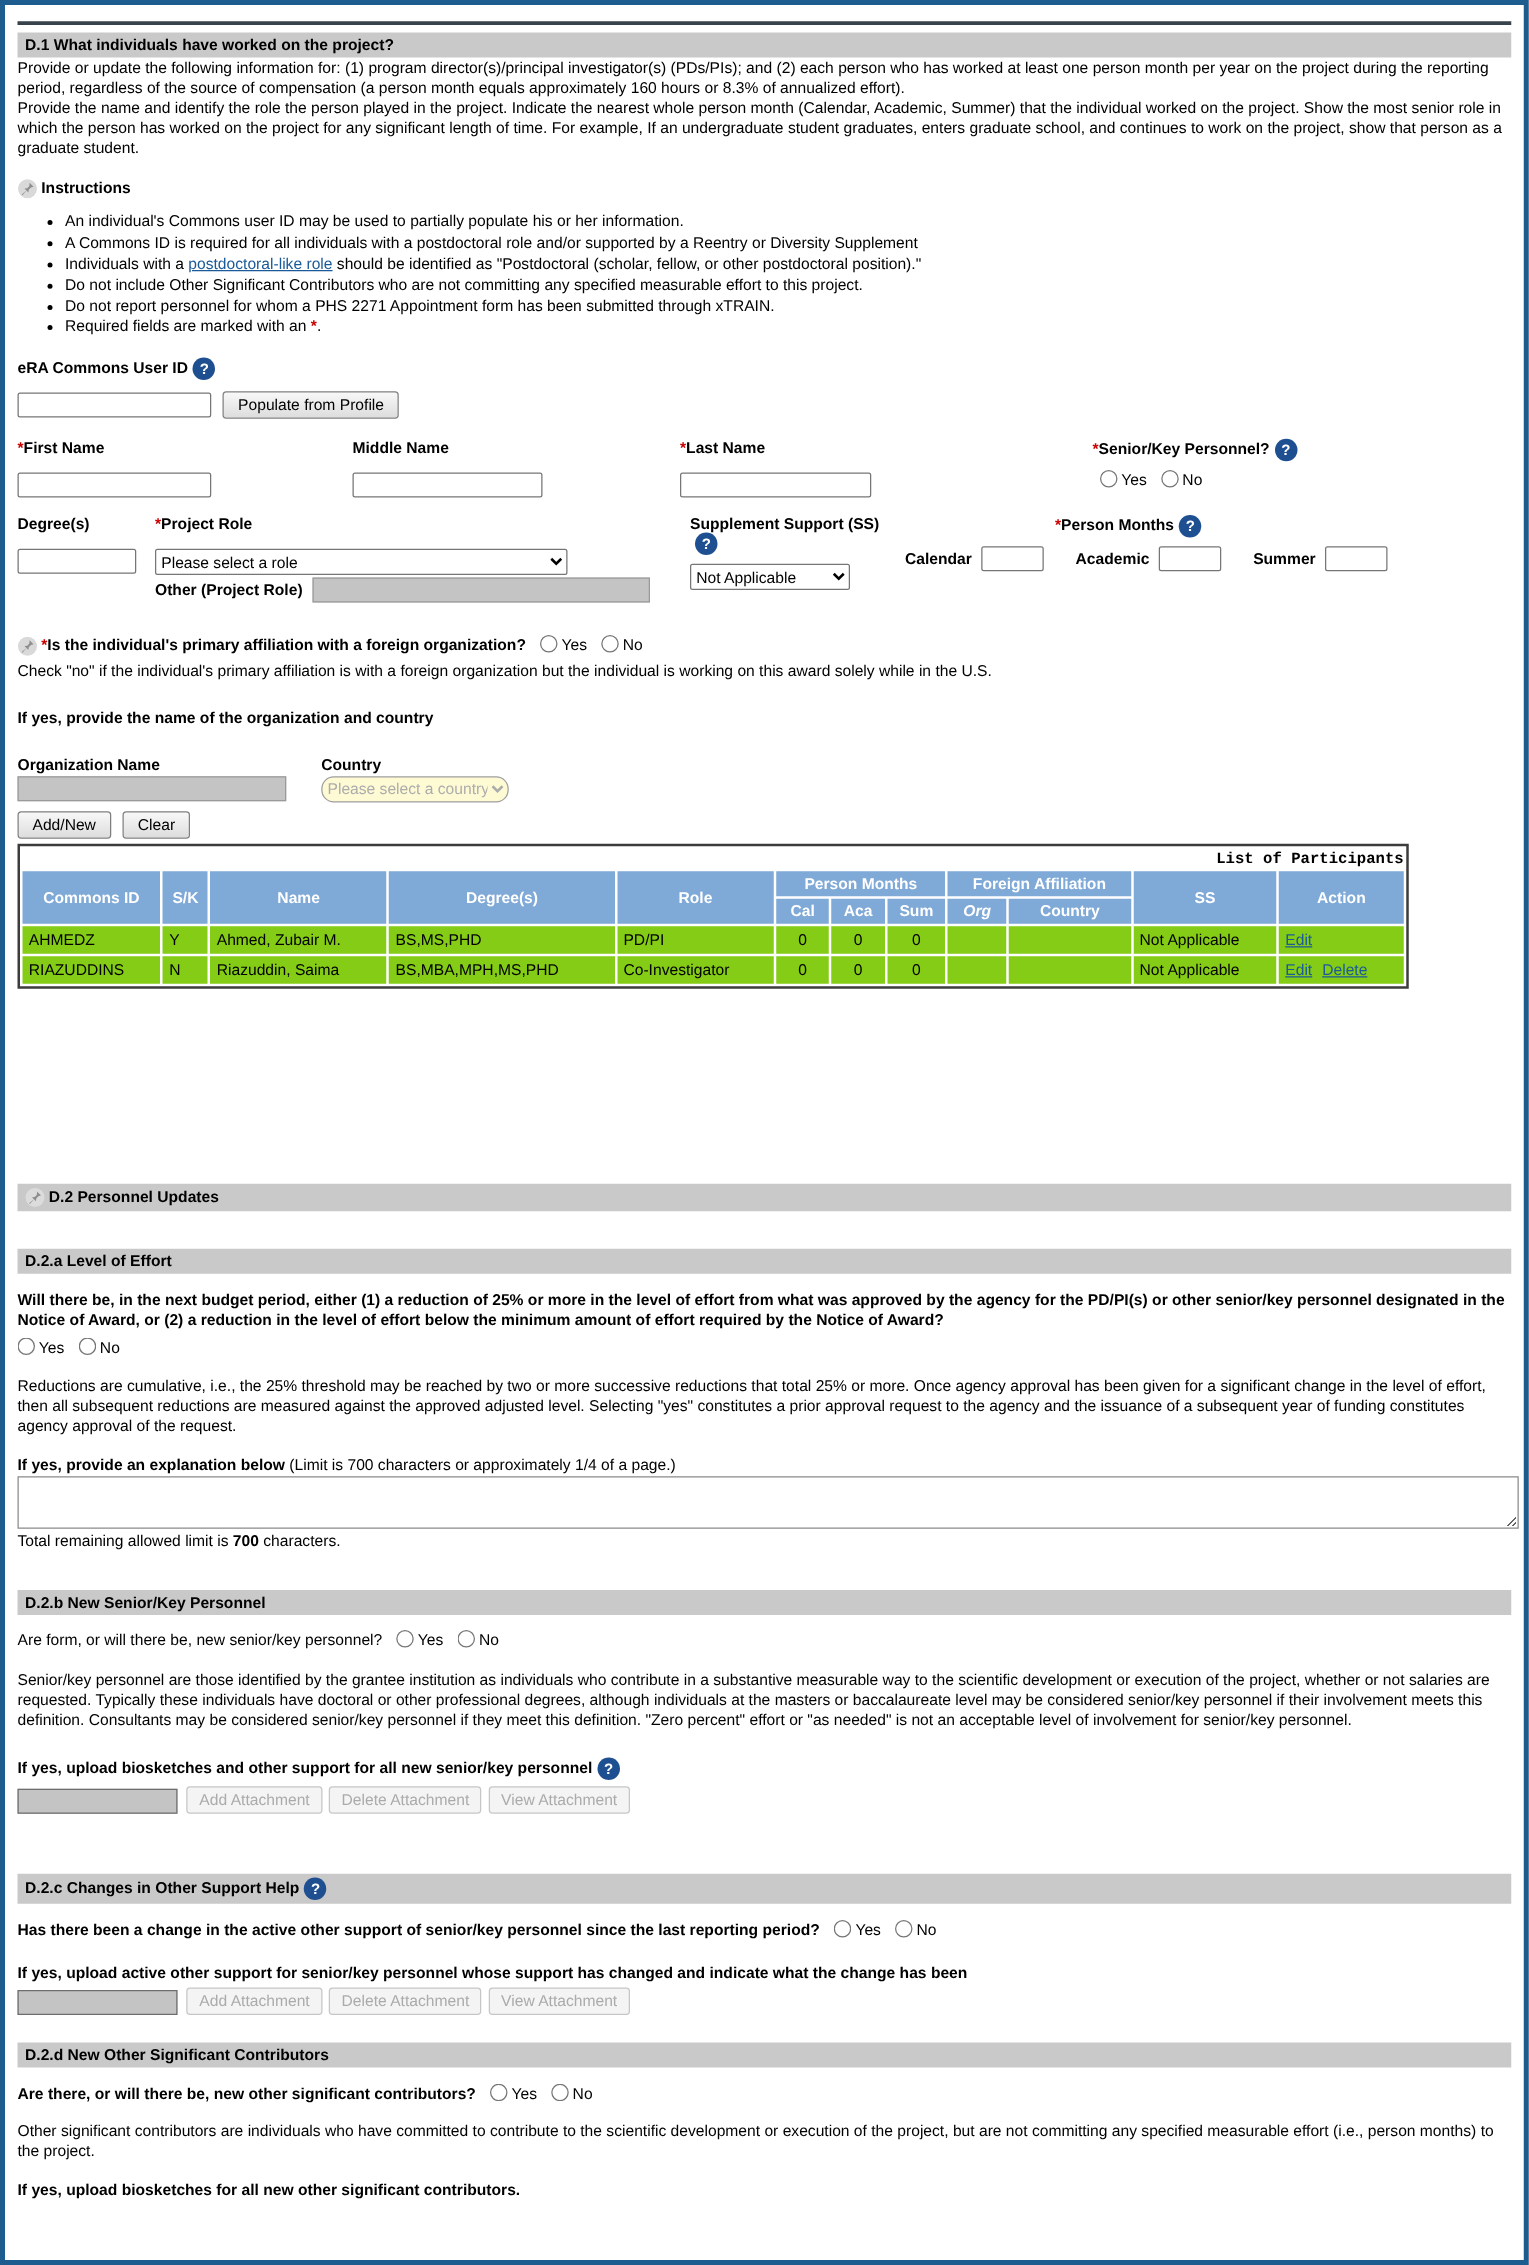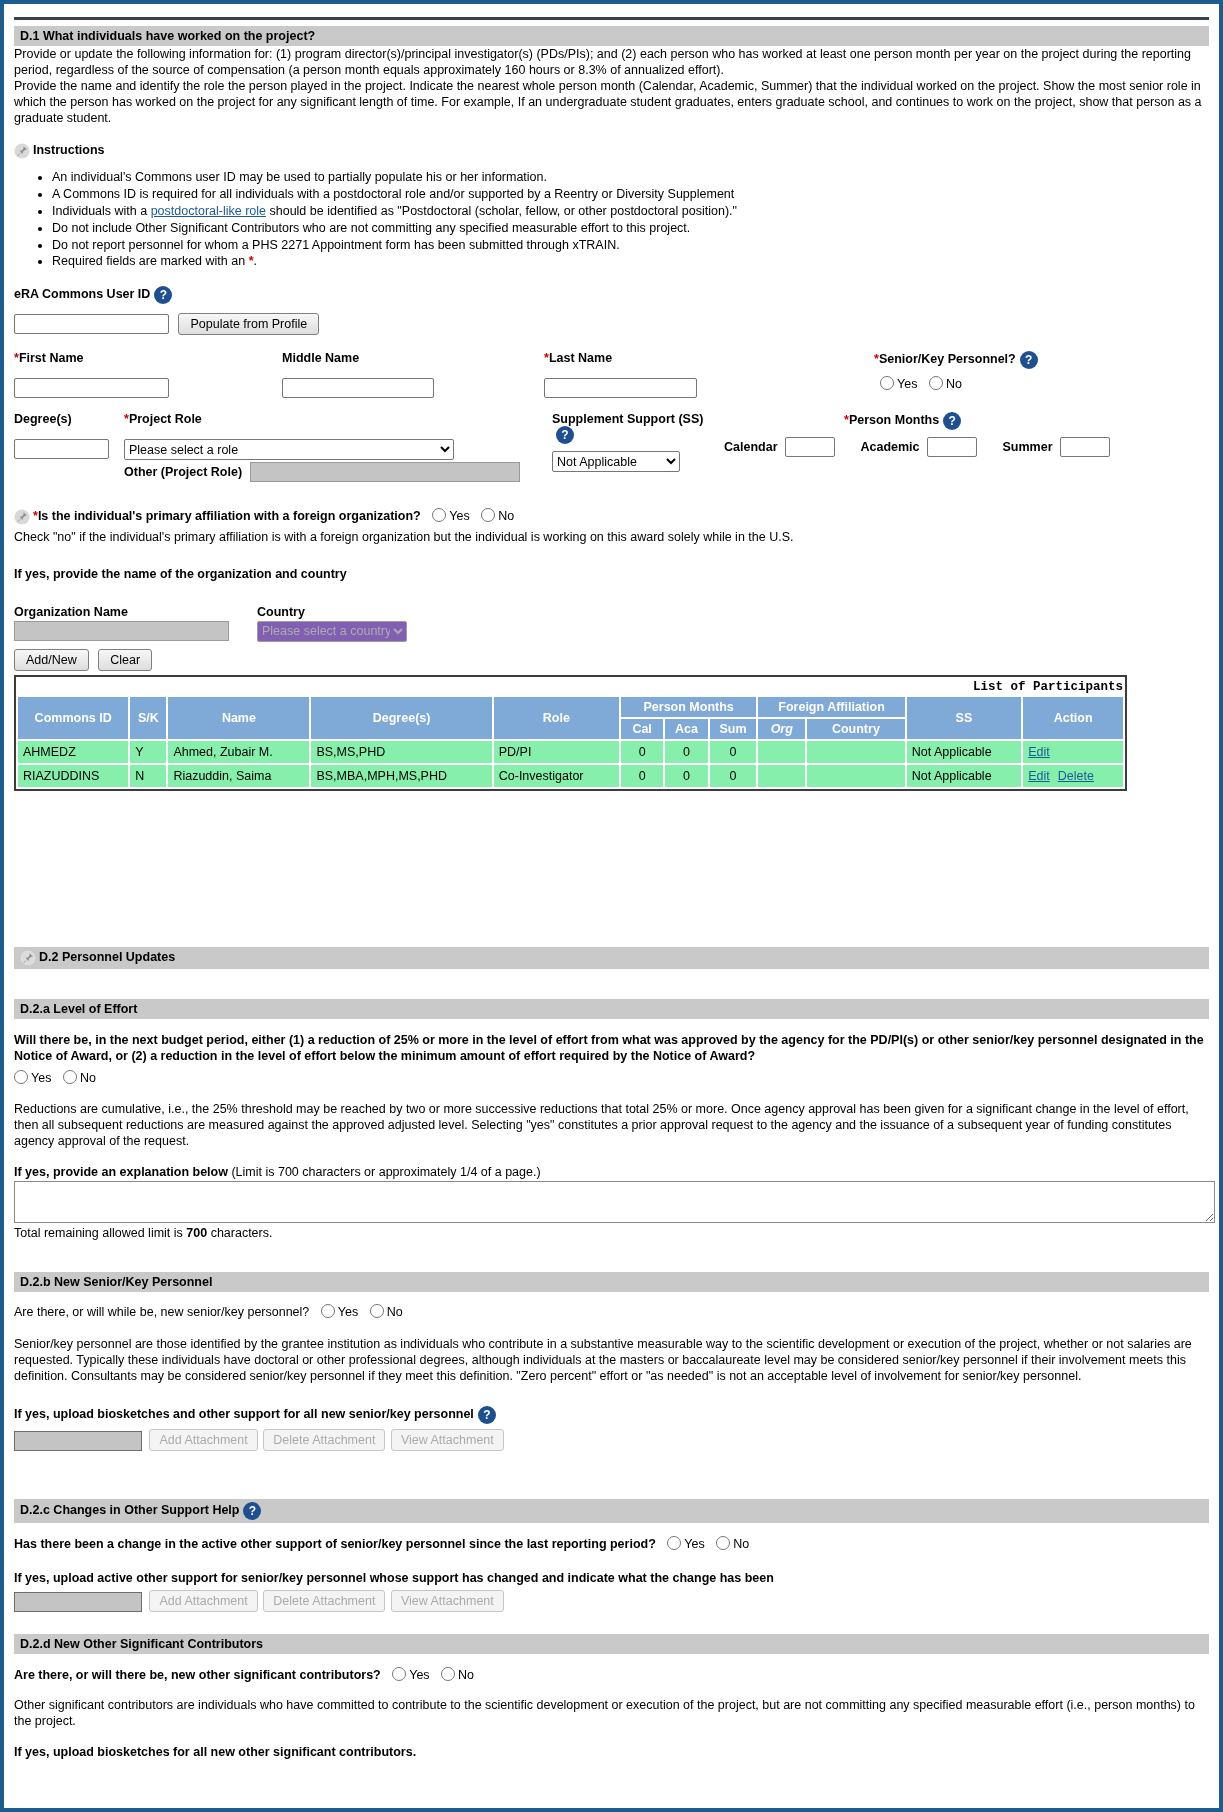--- a/index.html
+++ b/index.html
@@ -42,33 +42,33 @@
   }
   .gray-box {
     display:inline-block; background:#c4c4c4; border:1px solid #9a9a9a;
     height:20px; vertical-align:middle;
   }
   .filebox { width:128px; height:20px; background:#c4c4c4; border:1px solid #6e6e6e; display:inline-block; vertical-align:middle; margin-right:4px; }
   select {
     font-family:inherit; font-size:12.5px; height:21px;
     border:1px solid #767676; border-radius:2px; background:#fff;
   }
-  select:disabled { background:#4c1d95; color:#8a8a8a; }
+  select:disabled { background:#fef9c3; color:#8a8a8a;border-radius:10px; }
   .label { font-weight:bold; }
   .grid-names { display:grid; grid-template-columns:268px 262px 266px 1fr; margin-top:16px; }
   .grid-degrees { display:grid; grid-template-columns:110px 428px 172px 1fr; margin-top:14px; }
   .fld .label { margin-bottom:13px; }
   .radio-row input[type=radio] { width:14px; height:14px; vertical-align:-2px; margin:0 3px 0 8px; }
   .radio-row input[type=radio]:first-child { margin-left:0; }
   .attach-row { margin-top:5px; }
   .attach-row .btn { margin-right:2px; padding:3px 9px; }
   table.participants { border-collapse:separate; border-spacing:2px; border:2px solid #3c3c3c; background:#fff; margin-top:4px; width:1113px; }
   table.participants .title-cell { text-align:right; font-weight:bold; background:#fff; padding:1px 0;font-family:Liberation Mono, monospace; }
   table.participants th { background:#7fa9d6; color:#fff; font-weight:bold; padding:3px 4px; font-size:12.5px; }
-  table.participants td { background:#86efac; padding:4px 5px; font-size:12.5px; }
+  table.participants td { background:#84cc16; padding:4px 5px; font-size:12.5px; }
   table.participants td.ctr { text-align:center; }
   table.participants a { color:#1b5a99; margin-right:8px; }
   .question-line { margin-top:13px; line-height:1.3; }
   textarea {
     width:1201px; height:42px; border:1px solid #8a8a8a;
     font-family:inherit; font-size:12.5px; resize:both; margin-top:2px;
   }
 </style>
 </head>
 <body>
@@ -277,21 +277,21 @@
   <textarea style=""></textarea>
   <div>
     <span>Total remaining allowed limit is </span><span class="bold">700</span><span> characters.</span>
   </div>
 
   <div style="height:26px;"></div>
 
   
   <div class="section-bar">D.2.b New Senior/Key Personnel</div>
   <div class="radio-row" style="margin-top:12px;">
-    <span>Are there, or will while be, new senior/key personnel?</span>
+    <span>Are form, or will there be, new senior/key personnel?</span>
     <input type="radio" name="d2b" style=""><span>Yes</span>
     <input type="radio" name="d2b" style=""><span>No</span>
   </div>
   <p class="para" style="margin-top:17px;">Senior/key personnel are those identified by the grantee institution as individuals who contribute in a substantive measurable way to the scientific development or execution of the project, whether or not salaries are requested. Typically these individuals have doctoral or other professional degrees, although individuals at the masters or baccalaureate level may be considered senior/key personnel if their involvement meets this definition. Consultants may be considered senior/key personnel if they meet this definition. "Zero percent" effort or "as needed" is not an acceptable level of involvement for senior/key personnel.</p>
   <div style="margin-top:22px;">
     <span class="bold">If yes, upload biosketches and other support for all new senior/key personnel</span><span class="help">?</span>
   </div>
   <div class="attach-row">
     <span class="filebox"></span>
     <button class="btn btn-disabled">Add Attachment</button>

